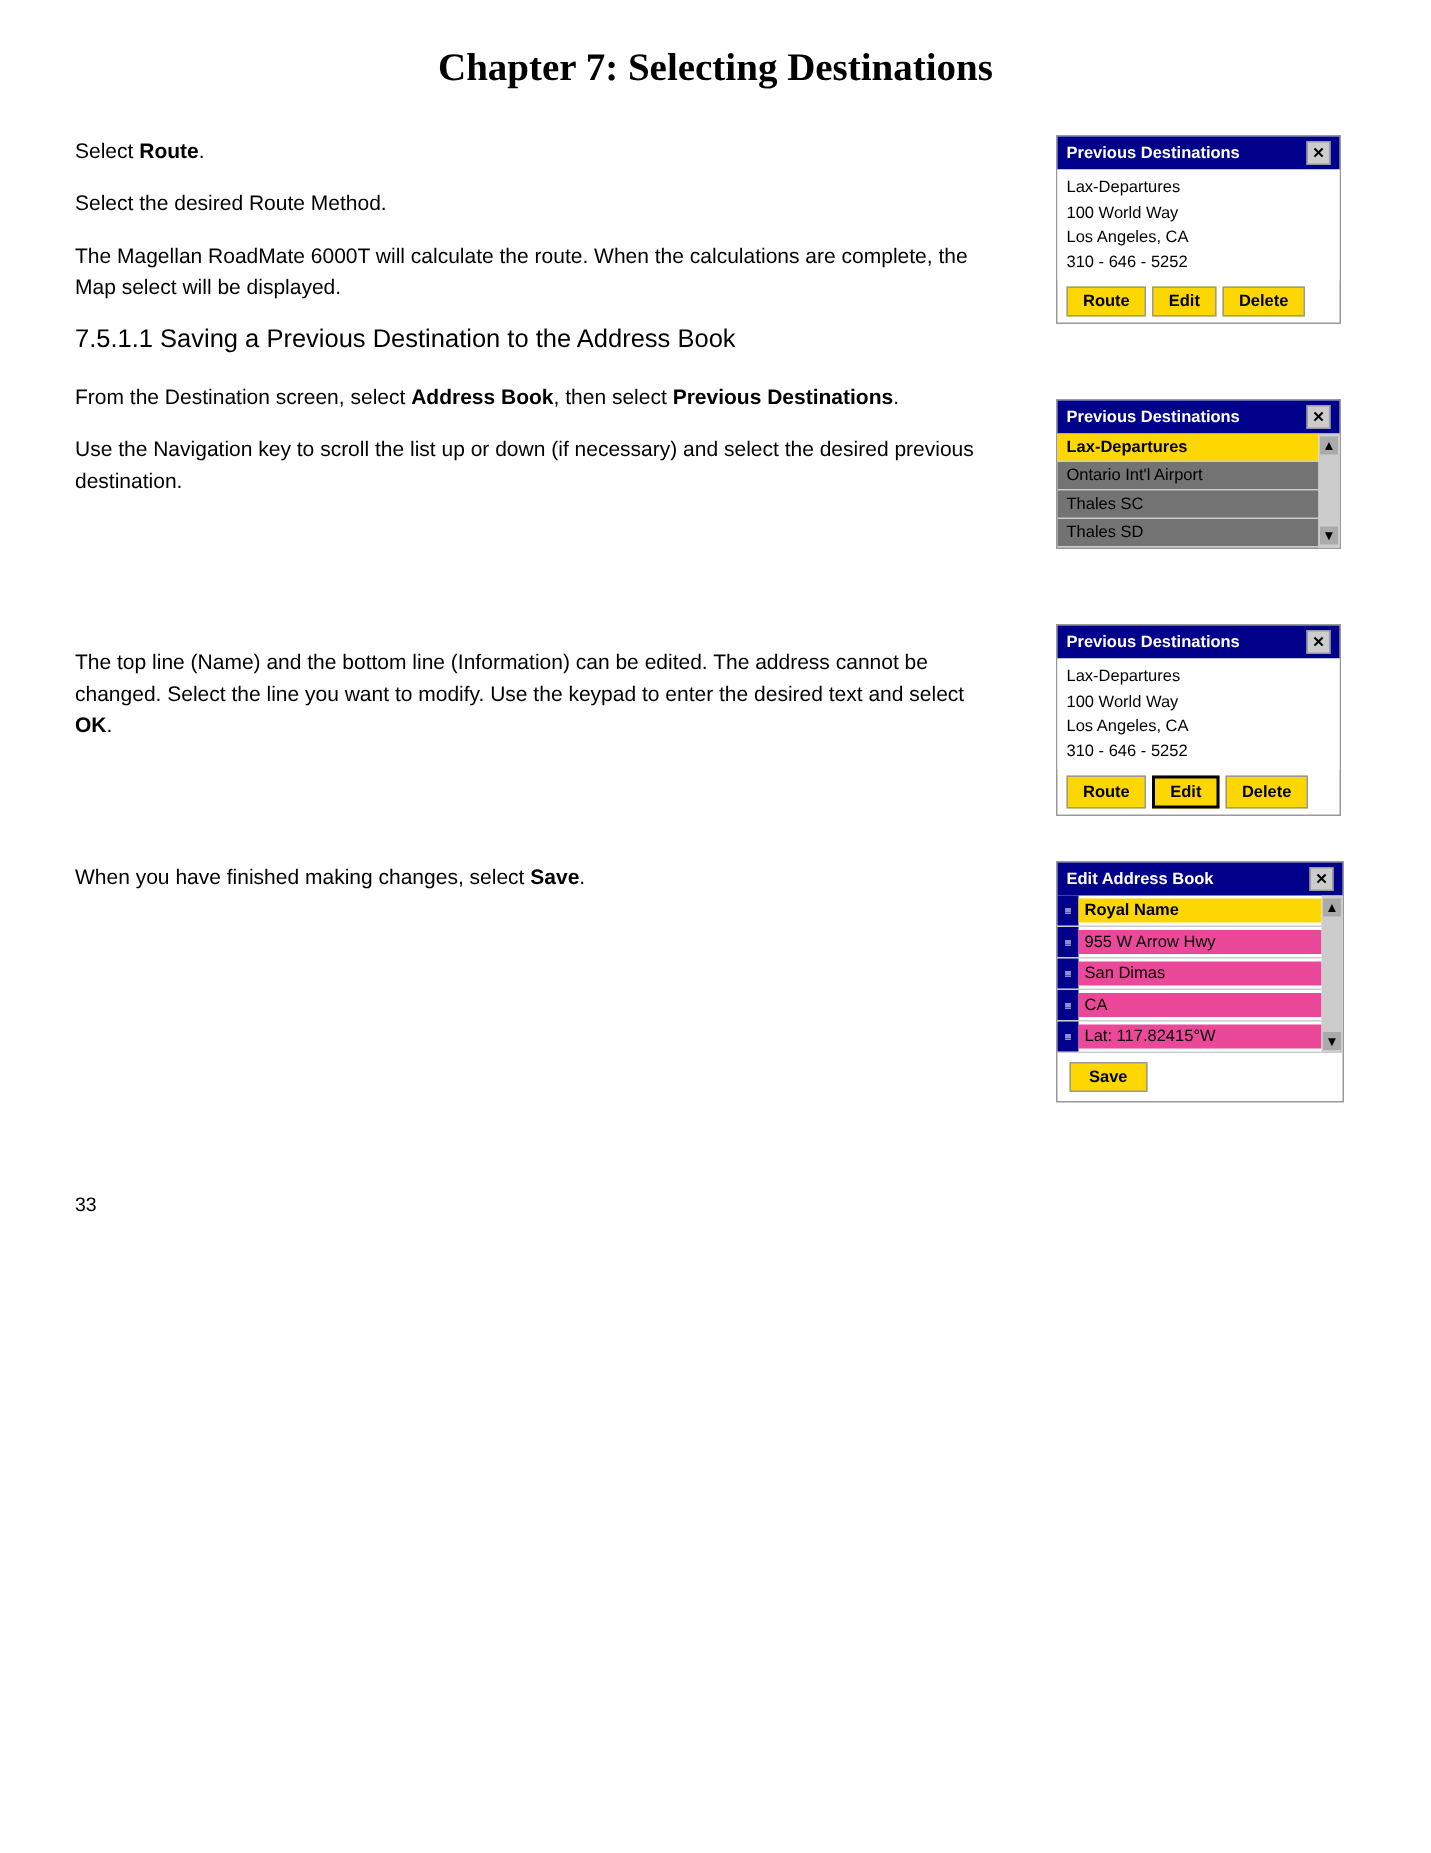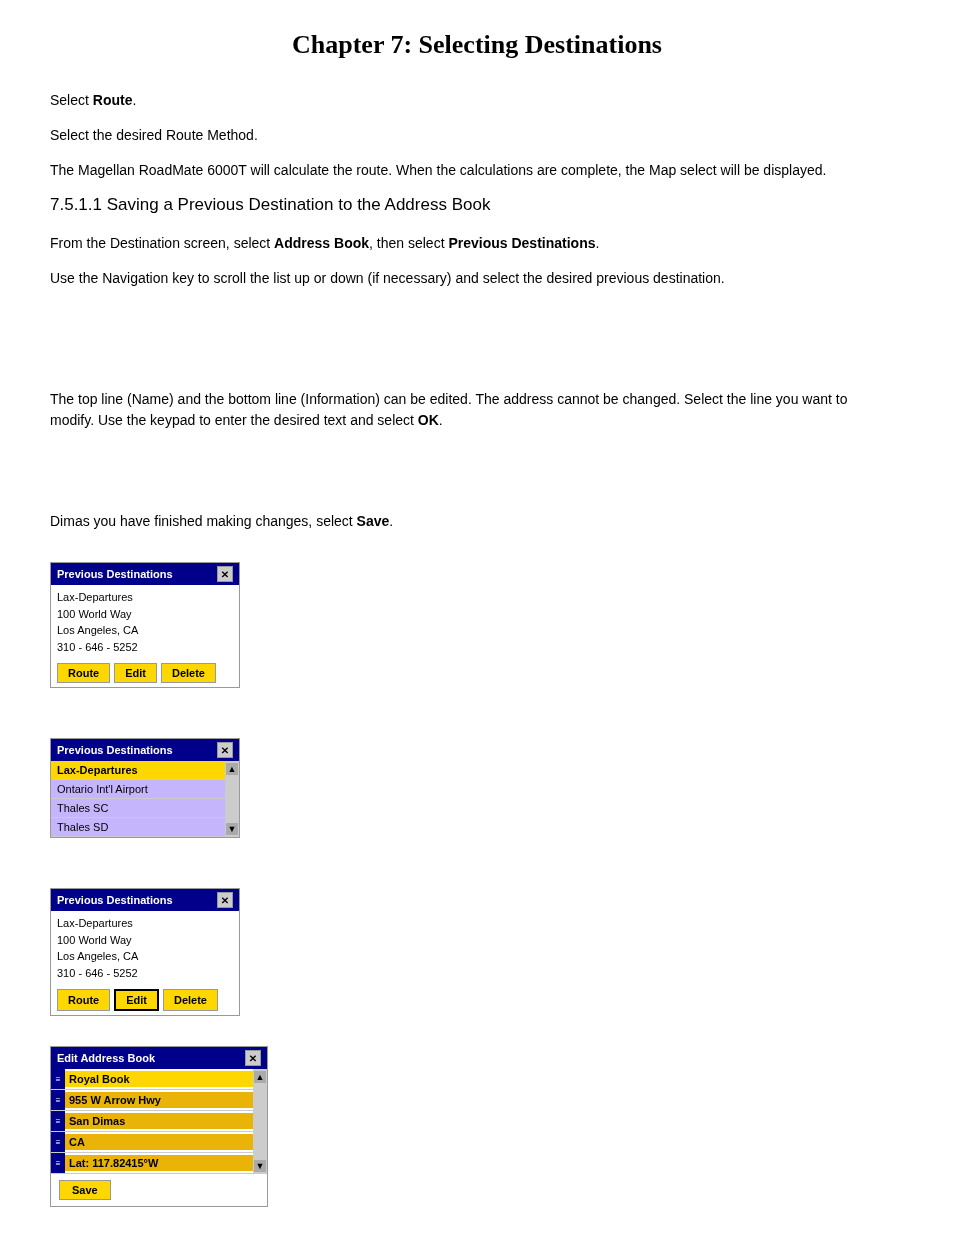--- a/index.html
+++ b/index.html
@@ -17,21 +17,20 @@
       text-align: center;
       font-size: 26px;
       font-weight: bold;
       margin-bottom: 30px;
       font-family: 'Times New Roman', serif;
     }
 
     .content-wrapper {
       display: flex;
       gap: 16px;
-      flex-direction: column;
     }
 
     .text-col {
       flex: 1;
       padding-right: 20px;
     }
 
     .ui-col {
       width: 200px;
       flex-shrink: 0;
@@ -139,21 +138,21 @@
 
     .ui-list-items {
       flex: 1;
     }
 
     .ui-list-item {
       padding: 3px 6px;
       border-bottom: 1px solid #ccc;
       font-size: 11px;
       color: #000;
-      background: #c4b5fd;
+      background: #737373;
     }
 
     .ui-list-item.selected {
       background: #FFD700;
       color: #000;
       font-weight: bold;
     }
 
     .ui-scrollbar {
       width: 14px;
@@ -175,21 +174,21 @@
       align-items: center;
       justify-content: center;
       cursor: pointer;
     }
 
     
     .ui-edit-widget {
       border: 1px solid #999;
       background: #fff;
       margin-bottom: 20px;
-      width: 218px;
+      width: 192px;
       font-size: 11px;
     }
 
     .ui-edit-row {
       display: flex;
       align-items: center;
       border-bottom: 1px solid #ccc;
     }
 
     .ui-edit-row-icon {
@@ -202,22 +201,21 @@
       align-items: center;
       justify-content: center;
       font-size: 8px;
     }
 
     .ui-edit-row-text {
       flex: 1;
       padding: 2px 4px;
       font-size: 11px;
       color: #000;
-      background: #eab308;
-      font-weight: bold;
+      background: #ec4899;
     }
 
     .ui-edit-row-text.highlighted {
       background: #FFD700;
       font-weight: bold;
     }
 
     .ui-save-btn {
       display: inline-block;
       background: #FFD700;
@@ -276,21 +274,21 @@
     <div class="text-block">
       <span>Use the Navigation key to scroll the list up or down (if necessary) and select the desired previous destination.</span>
     </div>
 
 
     <div class="text-block" style="margin-top: 100px;">
       <span>The top line (Name) and the bottom line (Information) can be edited. The address cannot be changed. Select the line you want to modify. Use the keypad to enter the desired text and select </span><b>OK</b><span>.</span>
     </div>
 
     <div class="text-block" style="margin-top: 80px;">
-      <span>Dimas you have finished making changes, select </span><b>Save</b><span>.</span>
+      <span>When you have finished making changes, select </span><b>Save</b><span>.</span>
     </div>
   </div>
 
   <div class="ui-col">
 
     <div class="ui-widget">
       <div class="ui-widget-header">
         <span>Previous Destinations</span>
         <span class="close-btn">✕</span>
       </div>
@@ -352,21 +350,21 @@
 
     <div class="ui-edit-widget">
       <div class="ui-widget-header">
         <span>Edit Address Book</span>
         <span class="close-btn">✕</span>
       </div>
       <div style="display:flex;">
         <div style="flex:1;">
           <div class="ui-edit-row">
             <div class="ui-edit-row-icon">≡</div>
-            <div class="ui-edit-row-text highlighted">Royal Book</div>
+            <div class="ui-edit-row-text highlighted">Royal Name</div>
           </div>
           <div class="ui-edit-row">
             <div class="ui-edit-row-icon">≡</div>
             <div class="ui-edit-row-text">955 W Arrow Hwy</div>
           </div>
           <div class="ui-edit-row">
             <div class="ui-edit-row-icon">≡</div>
             <div class="ui-edit-row-text">San Dimas</div>
           </div>
           <div class="ui-edit-row">

